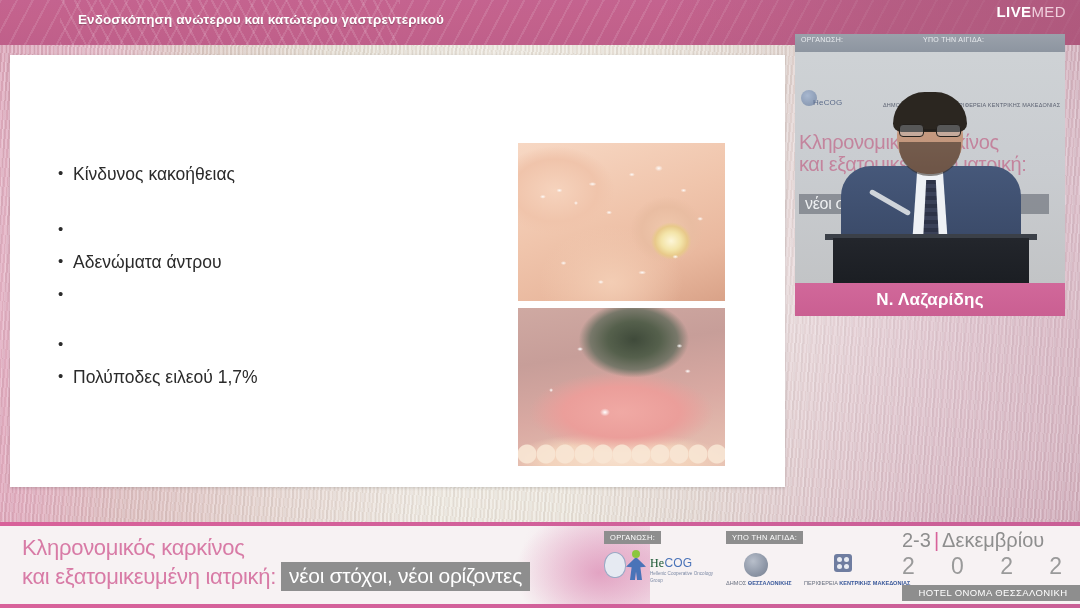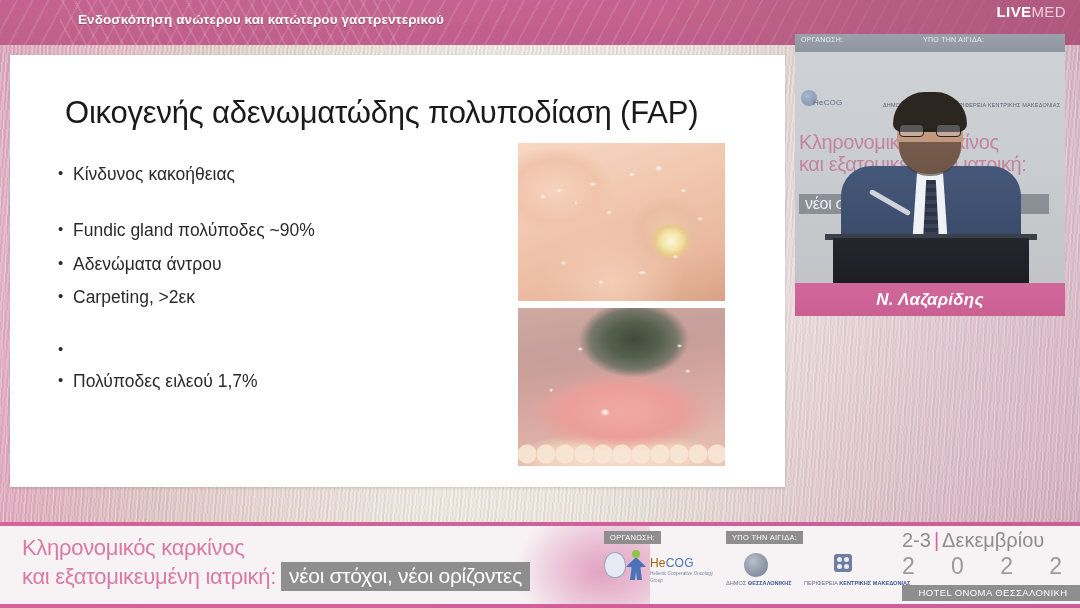--- a/index.html
+++ b/index.html
@@ -247,21 +247,20 @@
   #podium-top{
     position:absolute; left:30px; top:200px; width:212px; height:6px;
     background:#3b4048;
   }
   #speaker-name{
     position:absolute; left:795px; top:283px; width:270px; height:33px;
     background:linear-gradient(180deg,#d1689a 0%,#ca5f92 100%);
     color:#ffffff; font-size:17px; font-weight:bold;
     display:flex; align-items:center; justify-content:center;
     letter-spacing:.2px;
-    font-style:italic;
   }
 
   
   #bottom-bar{
     position:absolute; left:0; top:522px; width:1080px; height:86px;
     background:#f7f2f3; overflow:hidden;
   }
   #bottom-bar .rule-top{
     position:absolute; left:0; top:0; width:100%; height:4px;
     background:linear-gradient(90deg,#d8629a 0%,#d0609a 60%,#c95f96 100%);
@@ -302,21 +301,21 @@
     border-radius:50% 50% 45% 45%;
     background:#e6eaf2; border:1.5px solid #9aa8c4;
   }
   #hecog-person{
     position:absolute; left:20px; top:0; width:24px; height:32px;
   }
   #hecog-person .h{ position:absolute; left:8px; top:0; width:8px; height:8px; border-radius:50%; background:#8cc63f; }
   #hecog-person .b{ position:absolute; left:2px; top:8px; width:20px; height:22px;
     background:#4a73b8; clip-path:polygon(45% 0,55% 0,100% 40%,72% 42%,80% 100%,55% 100%,50% 62%,45% 100%,20% 100%,28% 42%,0 40%); }
   #hecog-text{ position:absolute; left:46px; top:6px; font-size:12px; color:#4a73b8; letter-spacing:.2px; }
-  #hecog-text .hi{ color:#a16207; }
+  #hecog-text .hi{ color:#14532d;font-family:Liberation Serif, serif; }
   #hecog-sub{ position:absolute; left:46px; top:21px; font-size:4.6px; color:#7d8aa5; line-height:1.45; width:74px; }
 
   #thess-logo{ position:absolute; left:128px; top:22px; width:70px; height:44px; }
   #thess-mark{
     position:absolute; left:18px; top:0; width:24px; height:24px; border-radius:50%;
     background:radial-gradient(circle at 38% 34%, #b8bfcb 0%, #8d96a6 60%, #77808f 100%);
   }
   #thess-text{ position:absolute; left:0; top:27px; font-size:5.6px; color:#6a7180; white-space:nowrap; }
   #thess-text b{ color:#3b5a9b; }
 
@@ -367,43 +366,40 @@
 
 <div id="top-bar">
   <div class="diag"></div>
   <div class="diag2"></div>
   <div class="tone-right"></div>
   <div id="session-title">Ενδοσκόπηση ανώτερου και κατώτερου γαστρεντερικού</div>
   <div id="livemed"><span>LIVE</span><span class="med">MED</span></div>
 </div>
 
 <div id="slide">
-  <div id="slide-title">Οικογενής αδενωματώδης πολυποδίαση (FAP)</div>
 
   <div id="bullets">
     <div class="bullet">
       <span class="dot">•</span>
       <span>Κίνδυνος κακοήθειας</span>
     </div>
 
     <div class="gap-lg"></div>
 
     <div class="bullet">
       <span class="dot">•</span>
-      <span>Fundic gland πολύποδες ~90%</span>
     </div>
     <div class="gap-sm"></div>
     <div class="bullet">
       <span class="dot">•</span>
       <span>Αδενώματα άντρου</span>
     </div>
     <div class="gap-sm"></div>
     <div class="bullet">
       <span class="dot">•</span>
-      <span>Carpeting, &gt;2εκ</span>
     </div>
 
     <div class="gap-md"></div>
 
     <div class="bullet">
       <span class="dot">•</span>
     </div>
     <div class="gap-sm"></div>
     <div class="bullet">
       <span class="dot">•</span>

